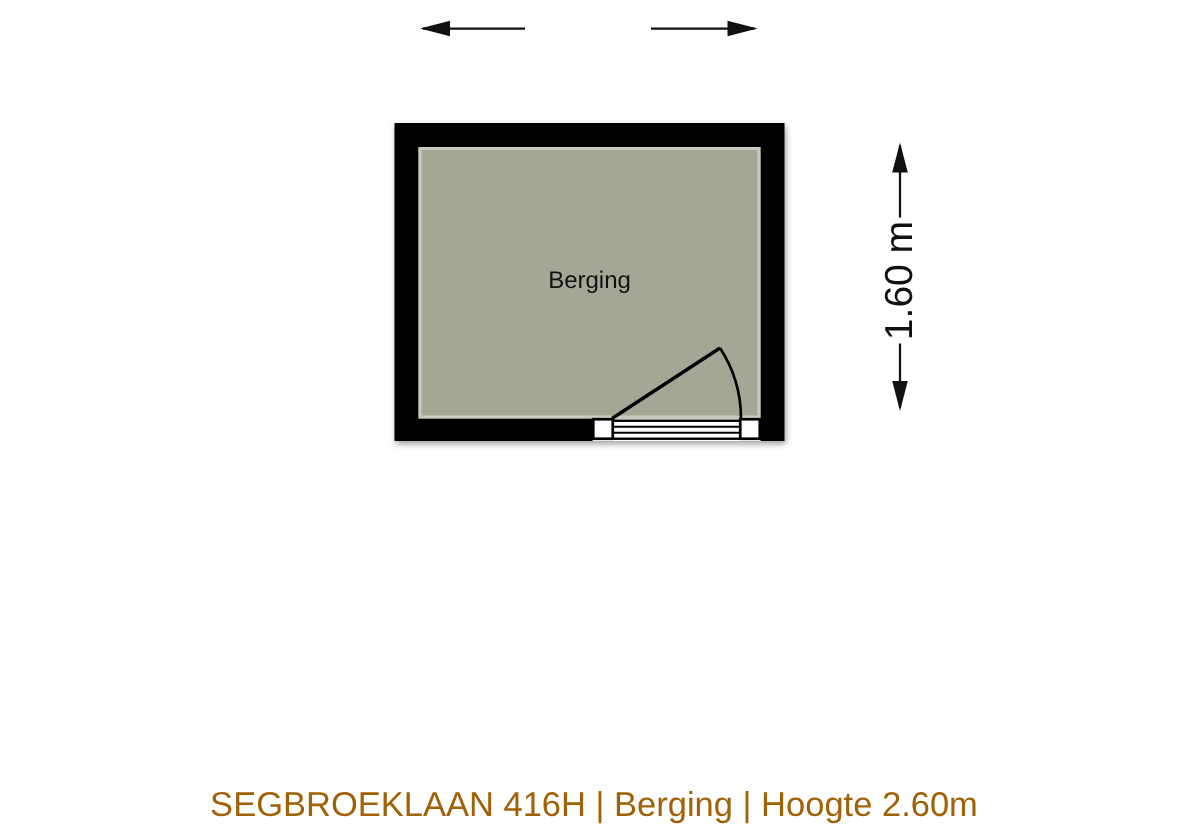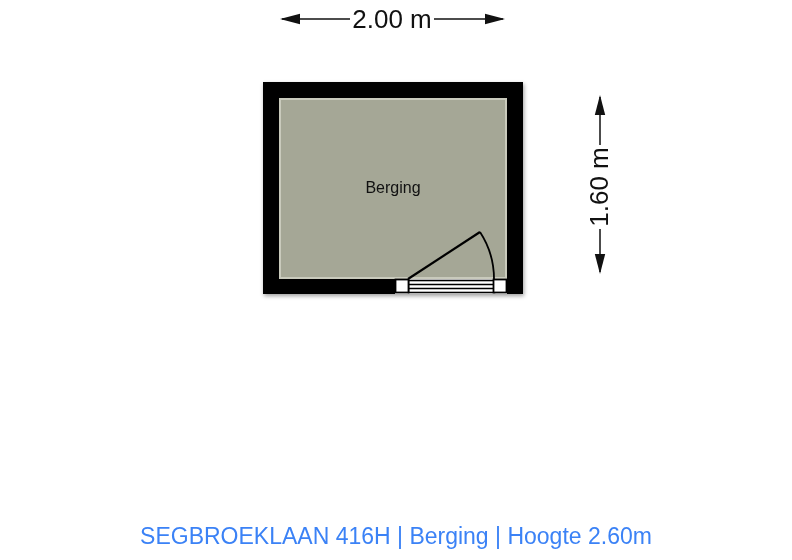--- a/index.html
+++ b/index.html
@@ -44,21 +44,21 @@
     transform: translate(-50%, -50%) rotate(-90deg);
     font-size: 26px;
   }
   .caption {
     position: absolute;
     left: 0;
     right: 0;
     top: 523px;
     text-align: center;
     font-size: 23px;
-    color: #3b82f6;
+    color: #a16207;
     line-height: 1.15;
     white-space: nowrap;
   }
 </style>
 </head>
 <body>
 
 <div class="canvas">
 
   <svg width="792" height="560" viewBox="0 0 792 560" xmlns="http://www.w3.org/2000/svg">
@@ -97,19 +97,18 @@
     <g stroke="#111111" fill="#111111">
       <line x1="600" y1="97" x2="600" y2="145" stroke-width="1.5"></line>
       <line x1="600" y1="229" x2="600" y2="272" stroke-width="1.5"></line>
       <polygon points="600,95 594.8,115 605.2,115" stroke="none"></polygon>
       <polygon points="600,274 594.8,254 605.2,254" stroke="none"></polygon>
     </g>
   </svg>
 
   <div class="lbl room-lbl">Berging</div>
 
-  <div class="lbl dim-w">2.00 m</div>
 
   <div class="lbl dim-h">1.60 m</div>
 
   <div class="caption">SEGBROEKLAAN 416H | Berging | Hoogte 2.60m</div>
 
 </div>
 
 </body></html>

